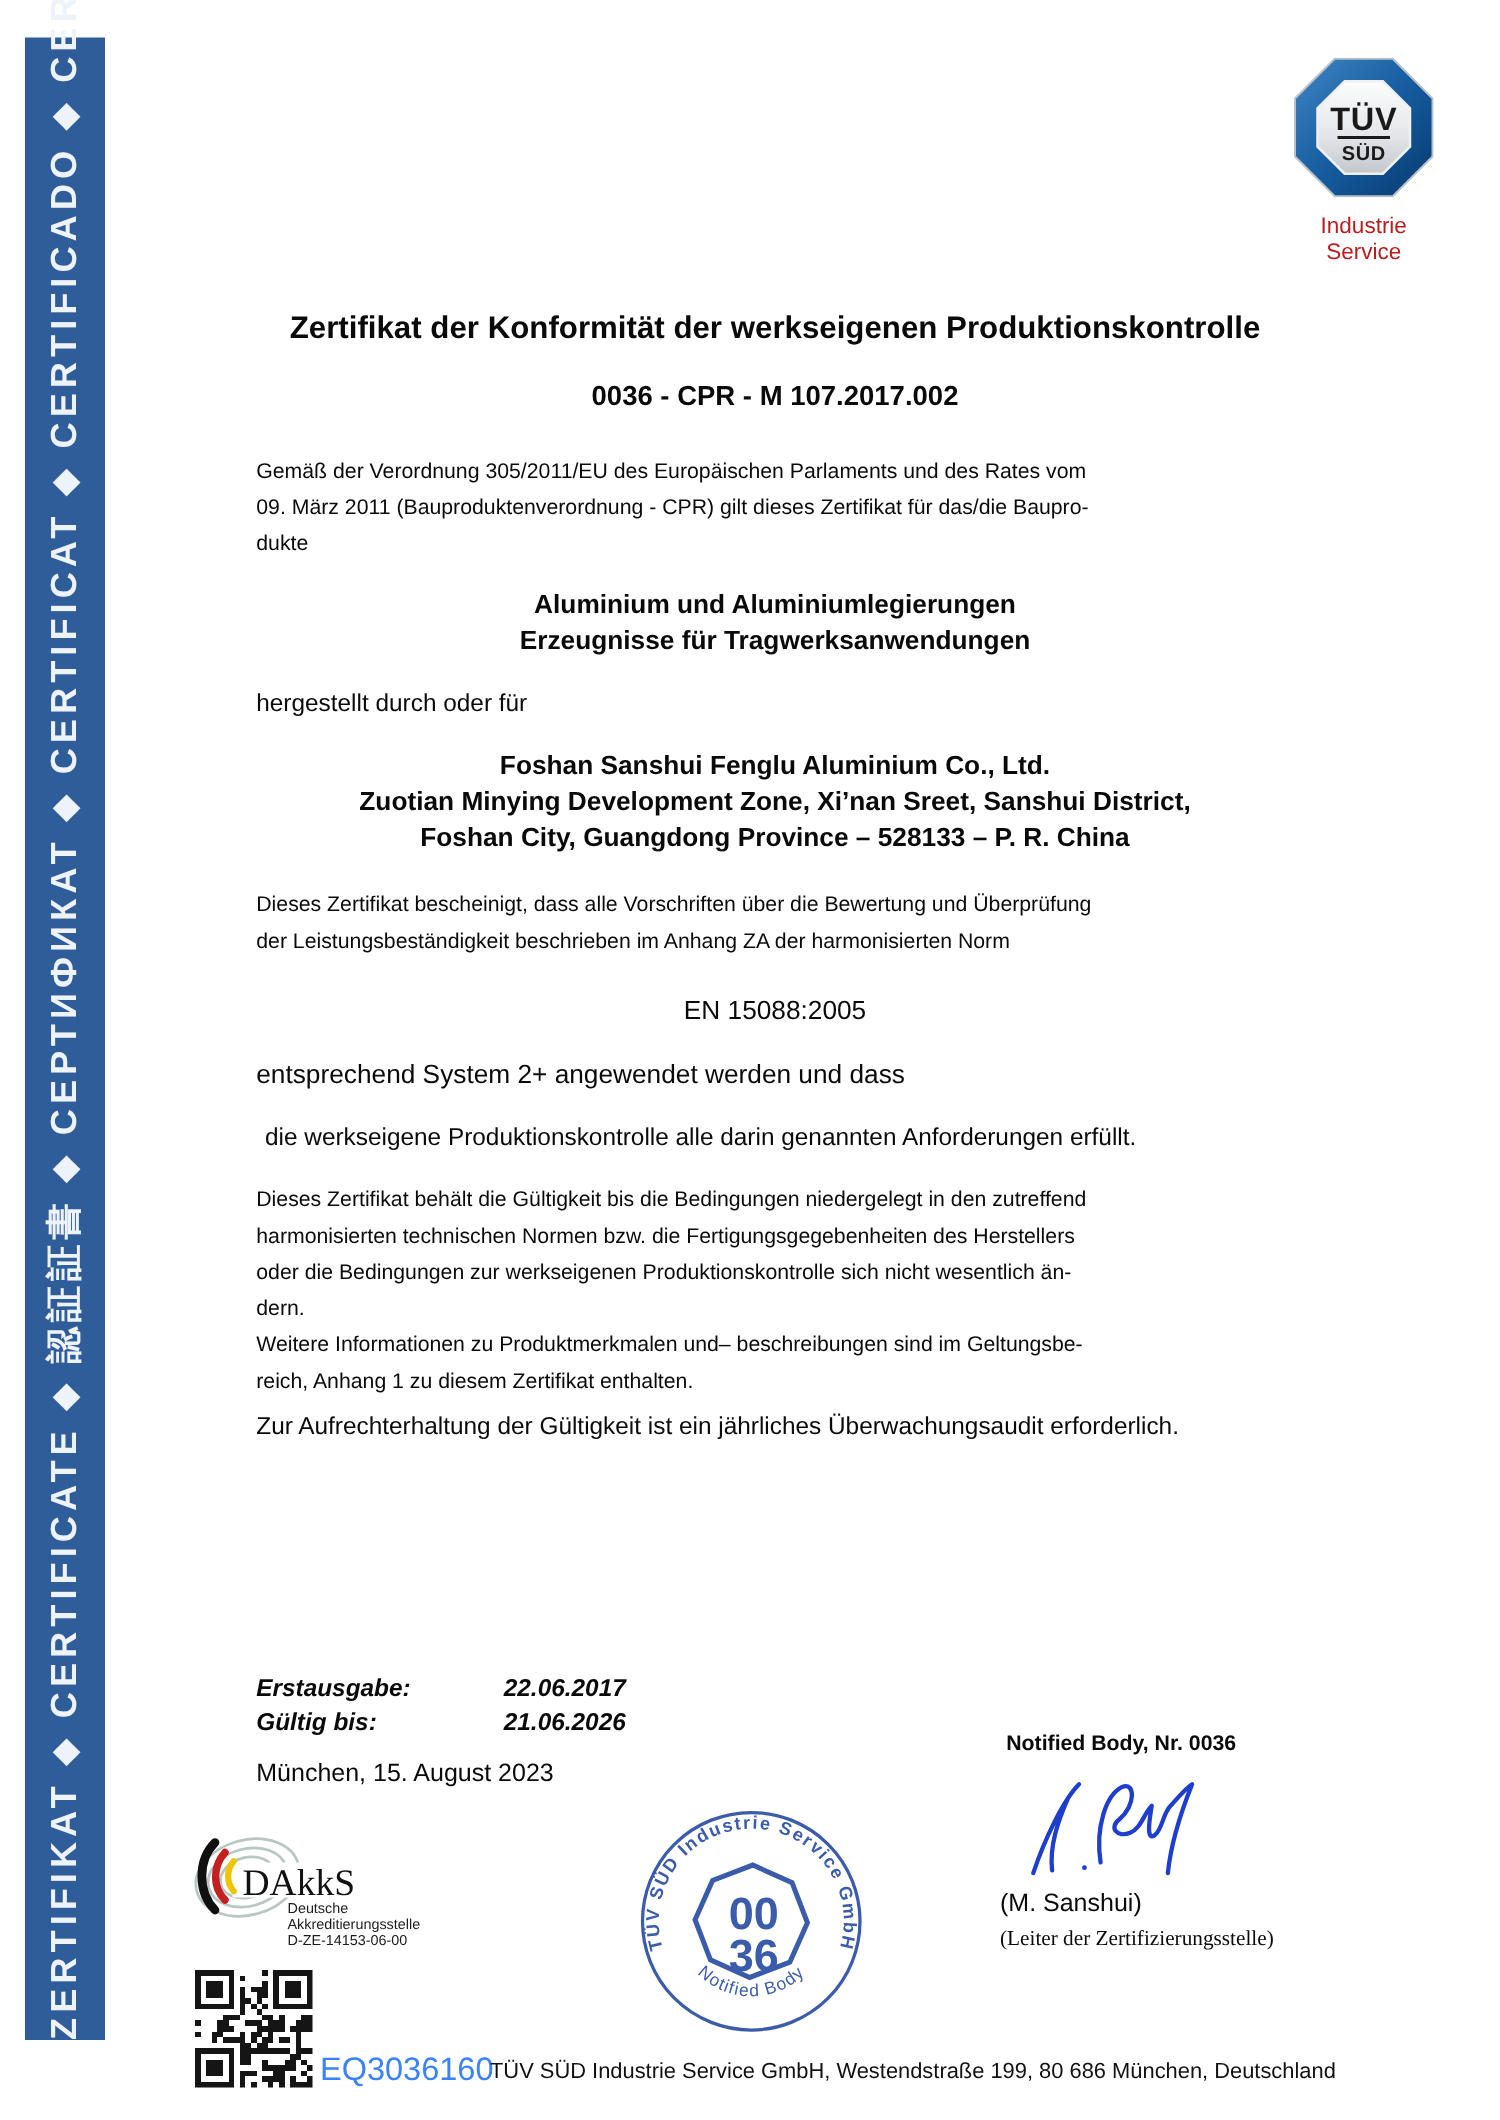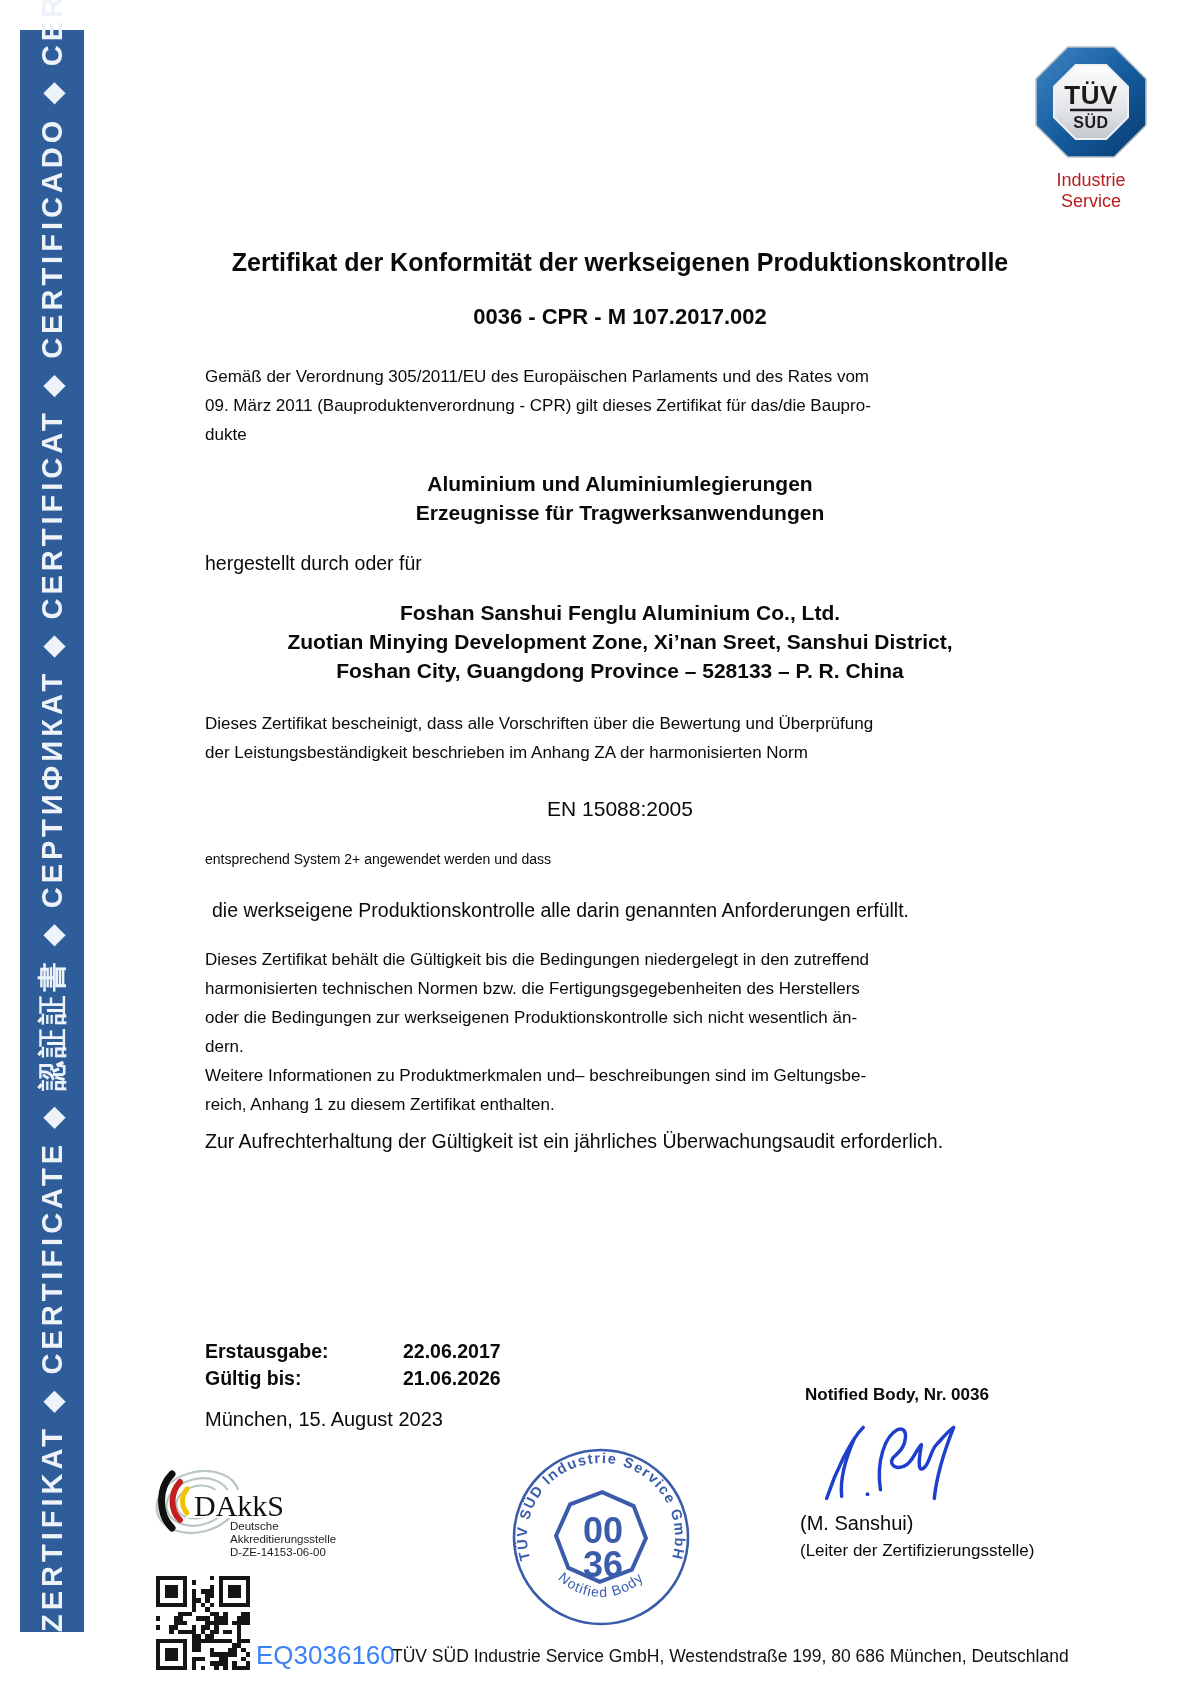--- a/index.html
+++ b/index.html
@@ -23,33 +23,33 @@
   .content{position:absolute;left:205px;top:0;width:830px;}
   .title{margin:248px 0 0 0;font-size:25px;font-weight:bold;text-align:center;}
   .certno{margin:27px 0 0 0;font-size:22px;font-weight:bold;text-align:center;}
   .para{margin:0;font-size:17px;line-height:29px;white-space:pre-line;}
   .p1{margin-top:32px;}
   .product{margin-top:20px;font-size:21px;font-weight:bold;text-align:center;line-height:29px;white-space:pre-line;}
   .madeby{margin-top:22px;font-size:19.5px;line-height:29px;}
   .company{margin-top:20px;font-size:21px;font-weight:bold;text-align:center;line-height:29px;white-space:pre-line;}
   .p2{margin-top:24px;}
   .standard{margin-top:30px;font-size:21px;font-weight:normal;text-align:center;}
-  .system{margin-top:24px;font-size:14px;line-height:29px;}
+  .system{margin-top:24px;font-size:21px;line-height:29px;}
   .statement{margin-top:22px;font-size:19.5px;font-weight:normal;line-height:29px;padding-left:7px;}
   .p4{margin-top:20px;}
   .audit{margin-top:8px;font-size:19.5px;line-height:29px;}
   
   .dates{position:absolute;left:205px;top:1338px;font-size:19.5px;font-weight:bold;line-height:27px;}
-  .dates .row{display:flex;}
+  .dates .row{display:flex;font-style:italic;}
   .dates .lbl{width:198px;}
   .placedate{position:absolute;left:205px;top:1408px;font-size:20px;}
   .notified{position:absolute;left:805px;top:1385px;font-size:17px;font-weight:bold;}
   .signature{position:absolute;left:818px;top:1420px;width:140px;height:88px;}
   .signer-name{position:absolute;left:800px;top:1512px;font-size:20px;}
-  .signer-title{position:absolute;left:800px;top:1541px;font-size:17px;}
+  .signer-title{position:absolute;left:800px;top:1541px;font-size:17px;font-family:Liberation Serif, serif;}
   
   .dakks{position:absolute;left:146px;top:1462px;width:250px;height:105px;}
   .qr{position:absolute;left:156px;top:1576px;width:94px;height:94px;}
   .eq-code{position:absolute;left:256px;top:1640px;font-size:26px;color:#3b82f6;}
   .footer-address{position:absolute;left:392px;top:1646px;font-size:17.5px;color:#111;}
   .stamp{position:absolute;left:509px;top:1445px;width:184px;height:184px;opacity:.92;}
 </style>
 </head>
 <body>
 

